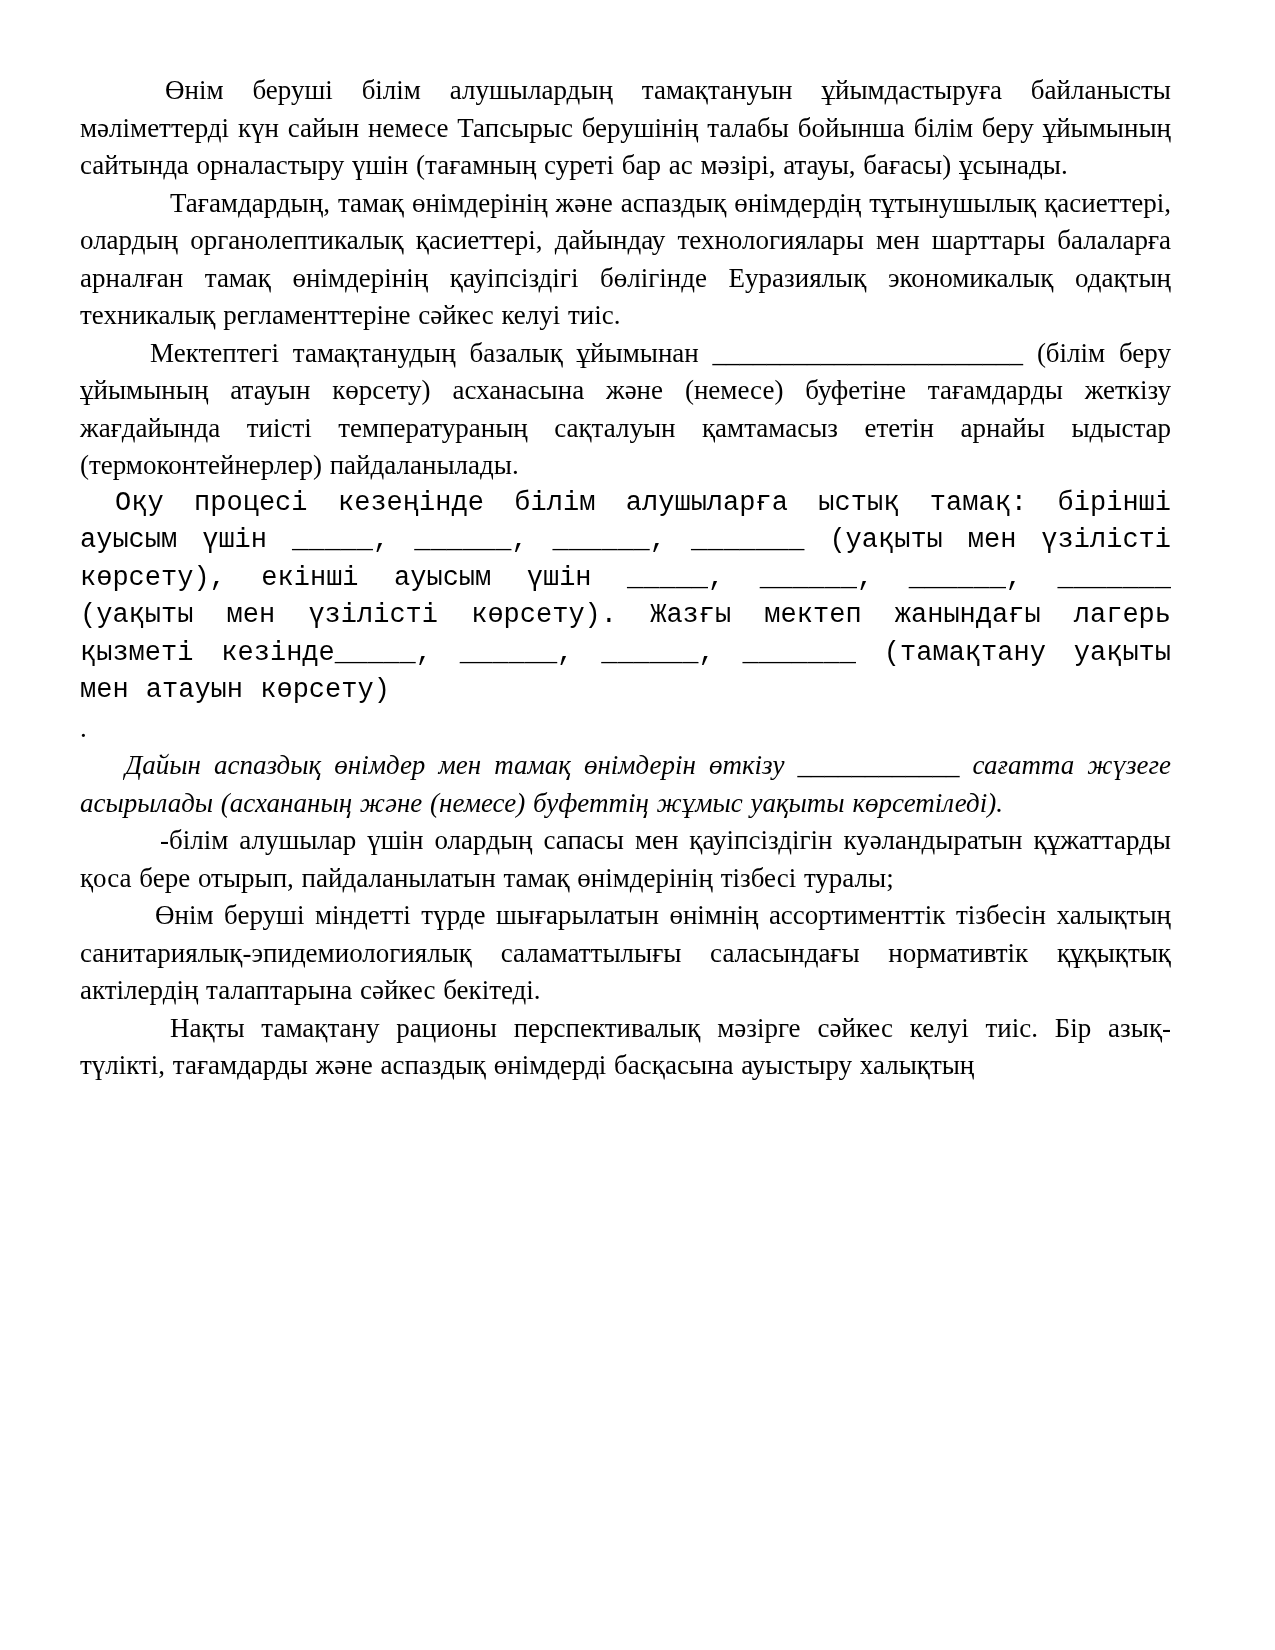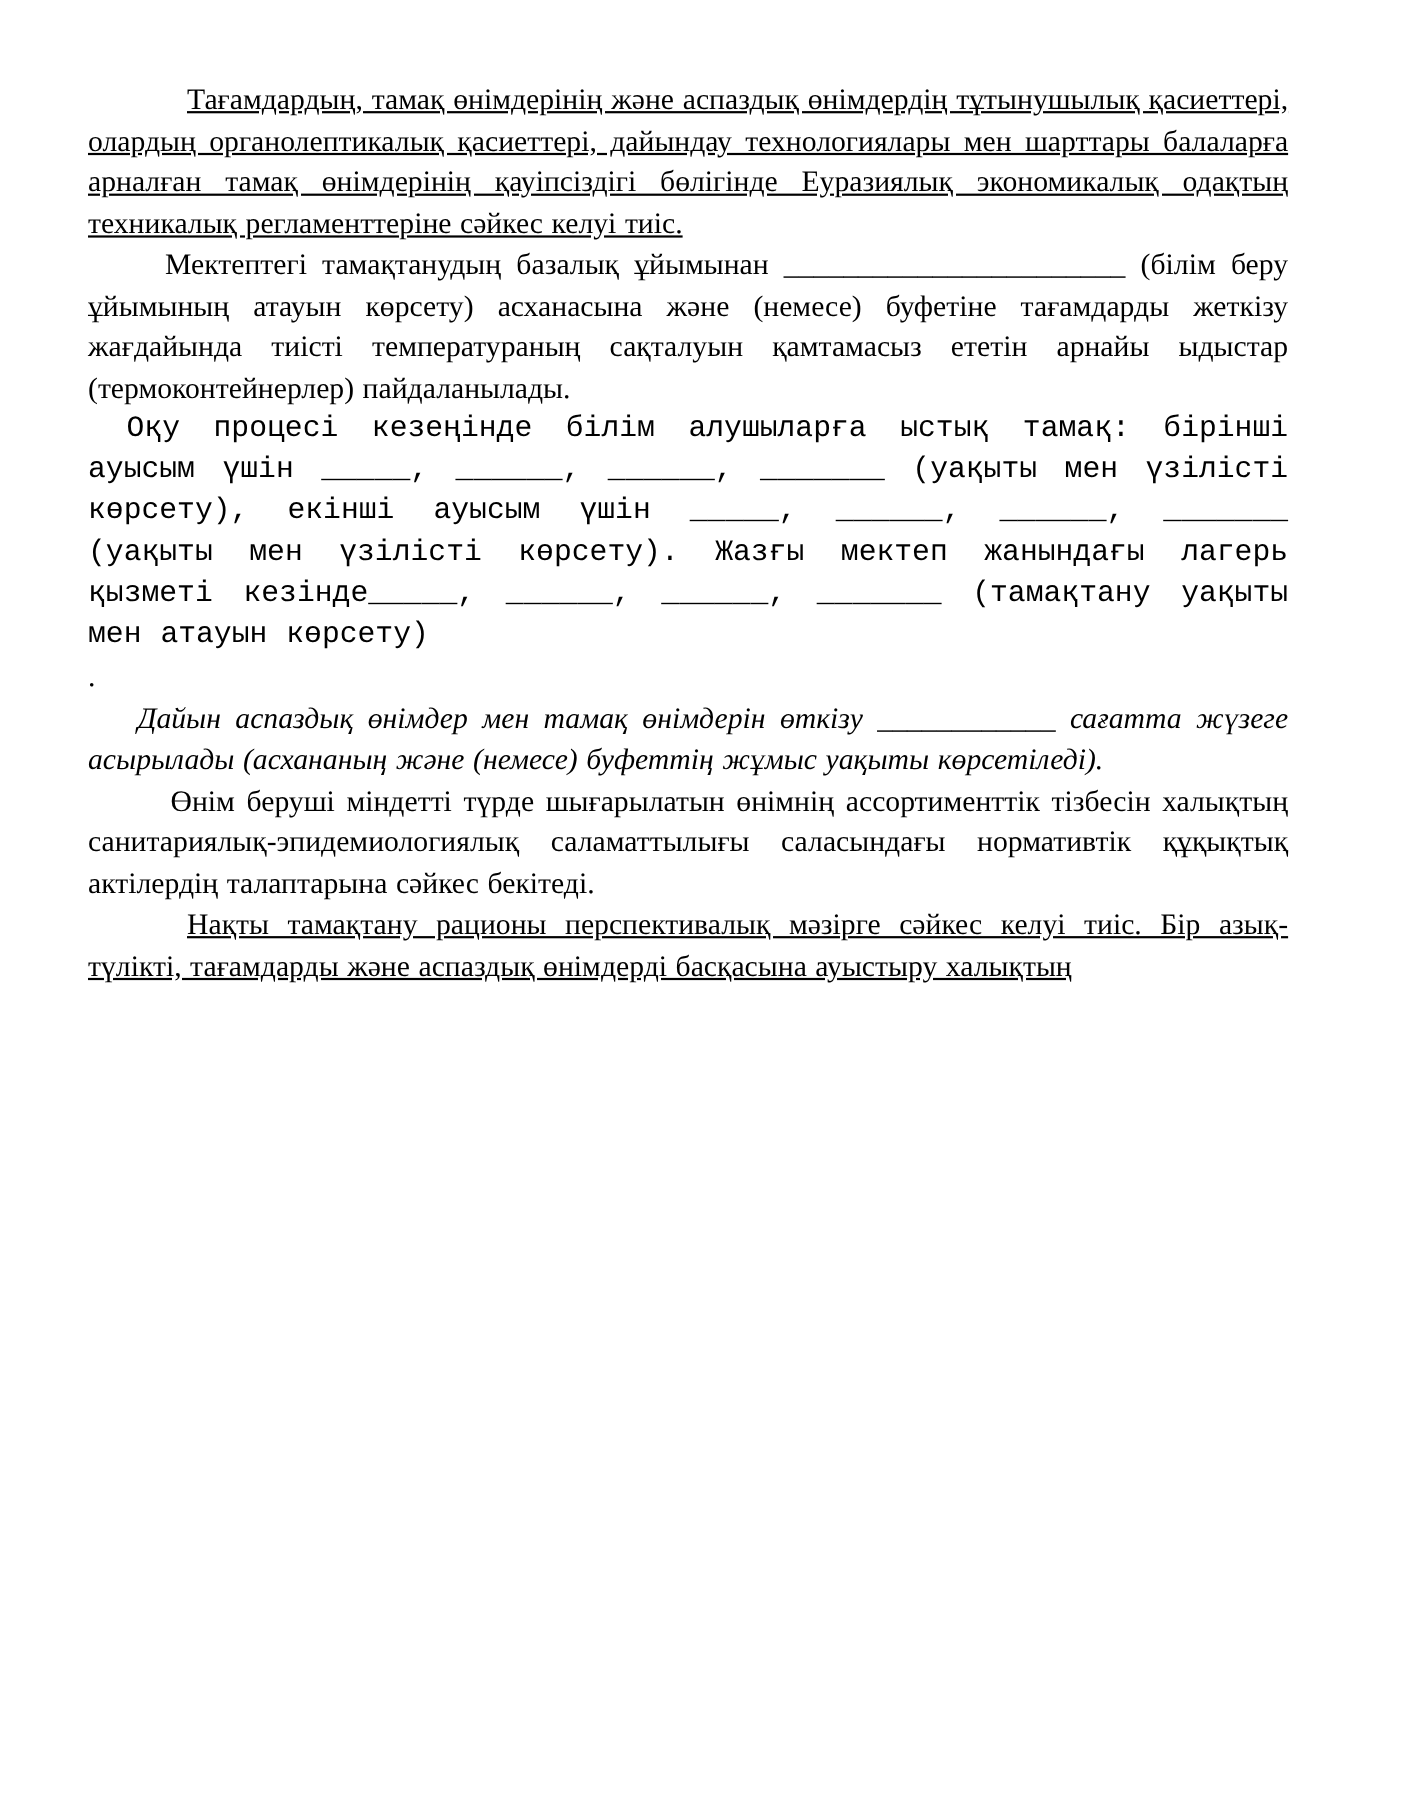--- a/index.html
+++ b/index.html
@@ -33,26 +33,28 @@
   .in0   { text-indent: 0; text-align: left; }
   .in35  { text-indent: 35px; font-family: Liberation Mono, monospace; }
   .in40  { text-indent: 40px; }
   .in45  { text-indent: 45px; font-style: italic; }
   .in50  { text-indent: 50px; }
   .in58  { text-indent: 58px; }
   .in70  { text-indent: 70px; }
   .in75  { text-indent: 75px; }
   .in80  { text-indent: 80px; }
   .in85  { text-indent: 85px; }
-  .in90  { text-indent: 90px; text-decoration: underline; }
+  .in90  { text-indent: 90px; }
 </style>
 </head>
 <body>
 
 <div class="page">
+  <p class="in85">Өнім беруші білім алушылардың тамақтануын ұйымдастыруға байланысты мәліметтерді күн сайын немесе Тапсырыс берушінің талабы бойынша білім беру ұйымының сайтында орналастыру үшін (тағамның суреті бар ас мәзірі, атауы, бағасы) ұсынады.</p>
   <p class="in90">Тағамдардың, тамақ өнімдерінің және аспаздық өнімдердің тұтынушылық қасиеттері, олардың органолептикалық қасиеттері, дайындау технологиялары мен шарттары балаларға арналған тамақ өнімдерінің қауіпсіздігі бөлігінде Еуразиялық экономикалық одақтың техникалық регламенттеріне сәйкес келуі тиіс.</p>
   <p class="in70">Мектептегі тамақтанудың базалық ұйымынан _______________________ (білім беру ұйымының атауын көрсету) асханасына және (немесе) буфетіне тағамдарды жеткізу жағдайында тиісті температураның сақталуын қамтамасыз ететін арнайы ыдыстар (термоконтейнерлер) пайдаланылады.</p>
   <p class="in35">Оқу процесі кезеңінде білім алушыларға ыстық тамақ: бірінші ауысым үшін _____, ______, ______, _______ (уақыты мен үзілісті көрсету), екінші ауысым үшін _____, ______, ______, _______ (уақыты мен үзілісті көрсету). Жазғы мектеп жанындағы лагерь қызметі кезінде_____, ______, ______, _______ (тамақтану уақыты мен атауын көрсету)</p>
   <p class="in0">.</p>
   <p class="in45">Дайын аспаздық өнімдер мен тамақ өнімдерін өткізу ____________ сағатта жүзеге асырылады (асхананың және (немесе) буфеттің жұмыс уақыты көрсетіледі).</p>
+  <p class="in80">-білім алушылар үшін олардың сапасы мен қауіпсіздігін куәландыратын құжаттарды қоса бере отырып, пайдаланылатын тамақ өнімдерінің тізбесі туралы;</p>
   <p class="in75">Өнім беруші міндетті түрде шығарылатын өнімнің ассортименттік тізбесін халықтың санитариялық-эпидемиологиялық саламаттылығы саласындағы нормативтік құқықтық актілердің талаптарына сәйкес бекітеді.</p>
   <p class="in90">Нақты тамақтану рационы перспективалық мәзірге сәйкес келуі тиіс. Бір азық-түлікті, тағамдарды және аспаздық өнімдерді басқасына ауыстыру халықтың</p>
 </div>
 
 </body></html>

